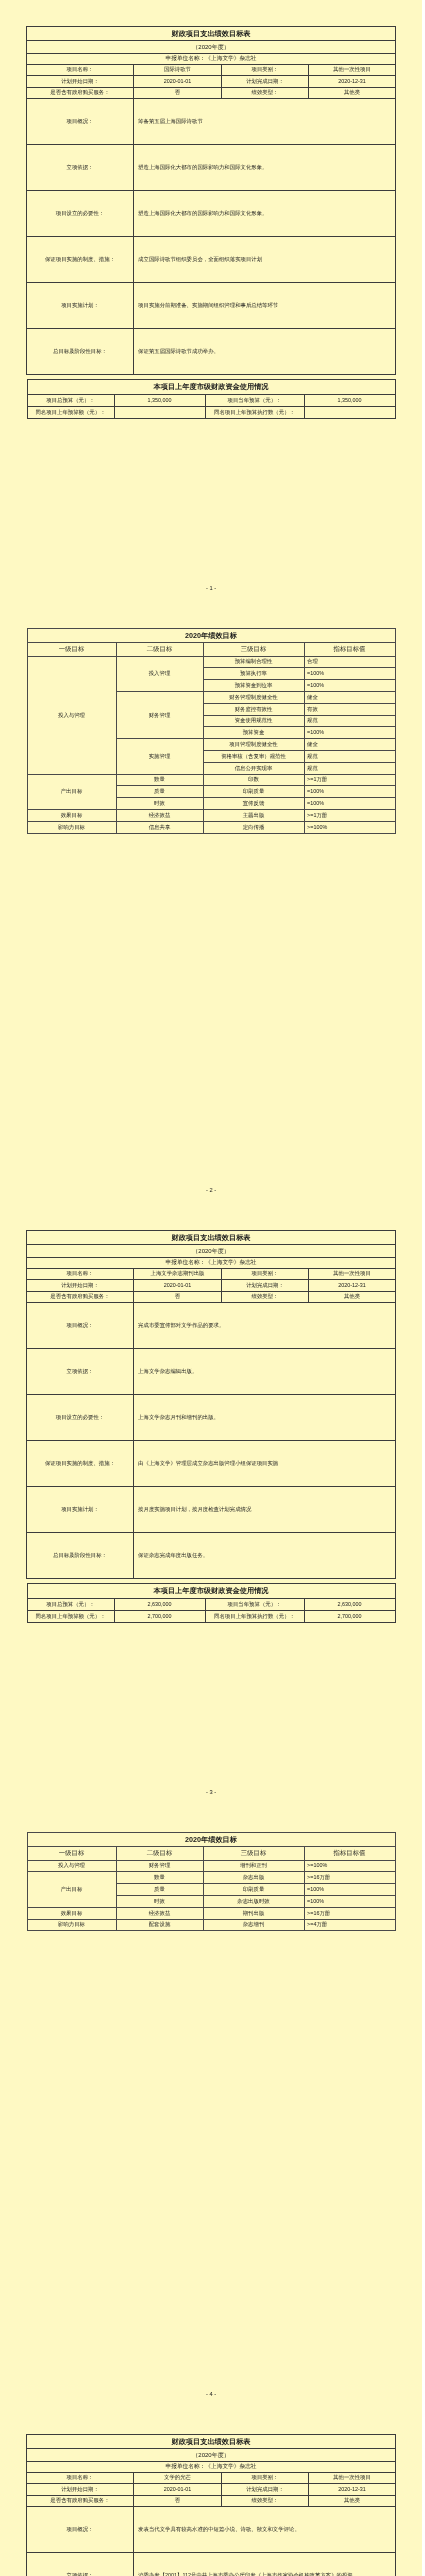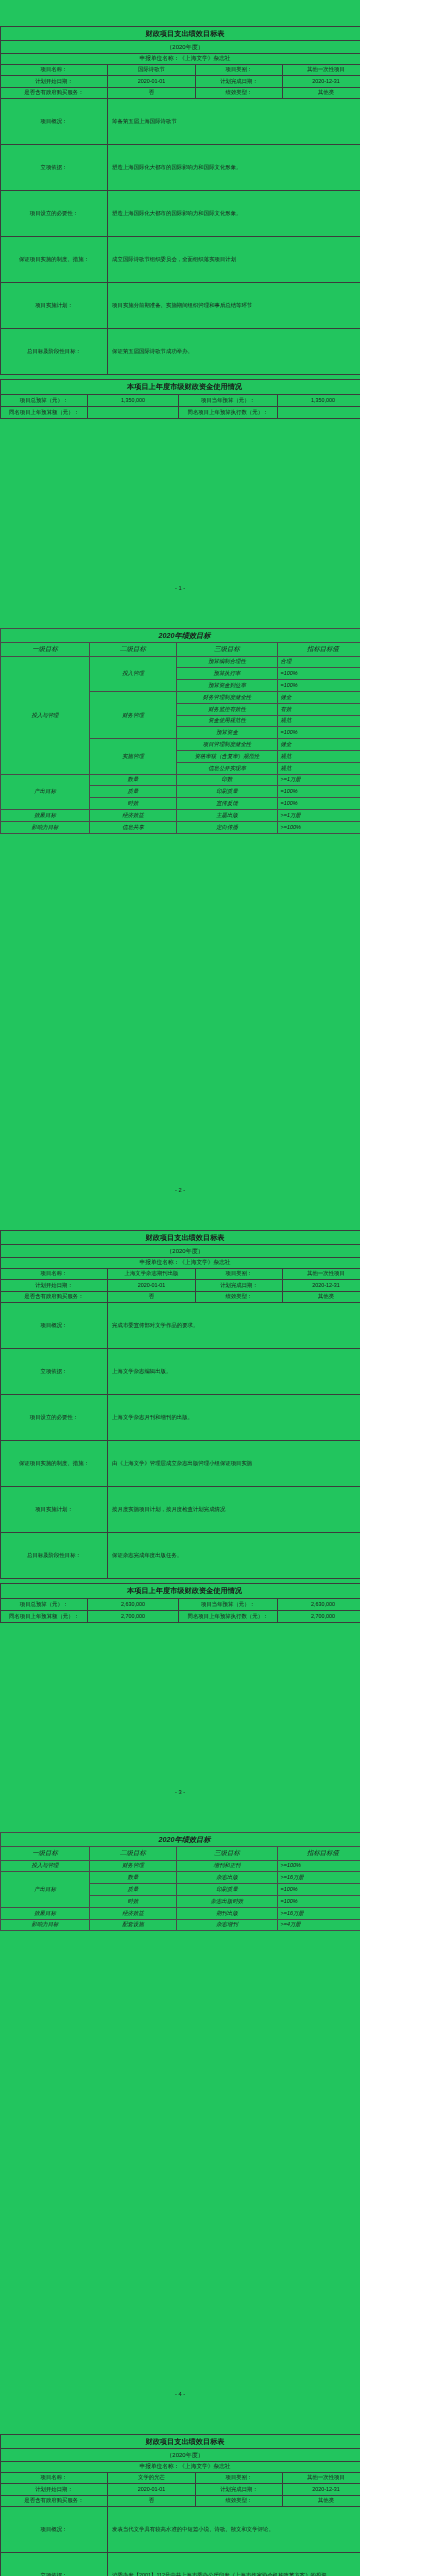--- a/index.html
+++ b/index.html
@@ -1,34 +1,34 @@
 <!DOCTYPE html>
 <html style="font-size:8.2px"><head>
 <meta charset="utf-8">
 <style>
   html,body{margin:0;padding:0;background:#ffffff;}
   body{width:426px;font-family:"Liberation Sans","DejaVu Sans",sans-serif;color:#1a1a1a;}
   .doc{width:426px;}
-  .page{position:relative;width:360px;height:602px;background:#22c55e;overflow:hidden;}
+  .page{position:relative;width:422px;height:602px;background:#fef9c3;overflow:hidden;}
   table{border-collapse:collapse;table-layout:fixed;margin:0 auto;width:369px;}
   .tbl{border:1px solid #2e2e2e;}
   td{border:0.5px solid #555;padding:0.5px 1.5px;text-align:center;vertical-align:middle;font-size:5.4px;line-height:1.35;overflow:hidden;word-break:break-all;}
   .tbl-main{margin-top:26px;}
   .tbl-main td,.tbl-fund td{border-top-width:1px;border-bottom-width:1px;border-color:#3c3c3c;}
   .b{font-weight:bold;font-size:7.2px;}
   .r-title td{height:12.4px;}
   .r-sub td{height:10.3px;font-size:6px;}
   .r-unit td{height:9.3px;font-size:5.7px;}
   .r-info td{height:9.3px;}
   .r-desc td{height:42px;}
   .desc{text-align:left;padding:1.5px 4.1px;}
   .tbl-fund{margin-top:4px;}
   .r-ftitle td{height:13.4px;}
   .r-fund td{height:9.8px;}
-  .tbl-perf{margin-top:26px;font-style:italic;}
+  .tbl-perf{margin-top:26px;}
   .tbl-perf td{border-color:#4a4a4a;}
   .r-hdr td{height:11.3px;font-size:6.4px;border-bottom-width:1px;border-top-width:1px;}
   .r-p td{height:9.8px;}
   .grp td{border-top-width:1px;}
   .v{text-align:left;padding-left:2.6px;}
   .footer{position:absolute;bottom:11.3px;left:0;width:100%;text-align:center;font-size:5.7px;color:#222;}
 </style>
 </head>
 <body>
 

